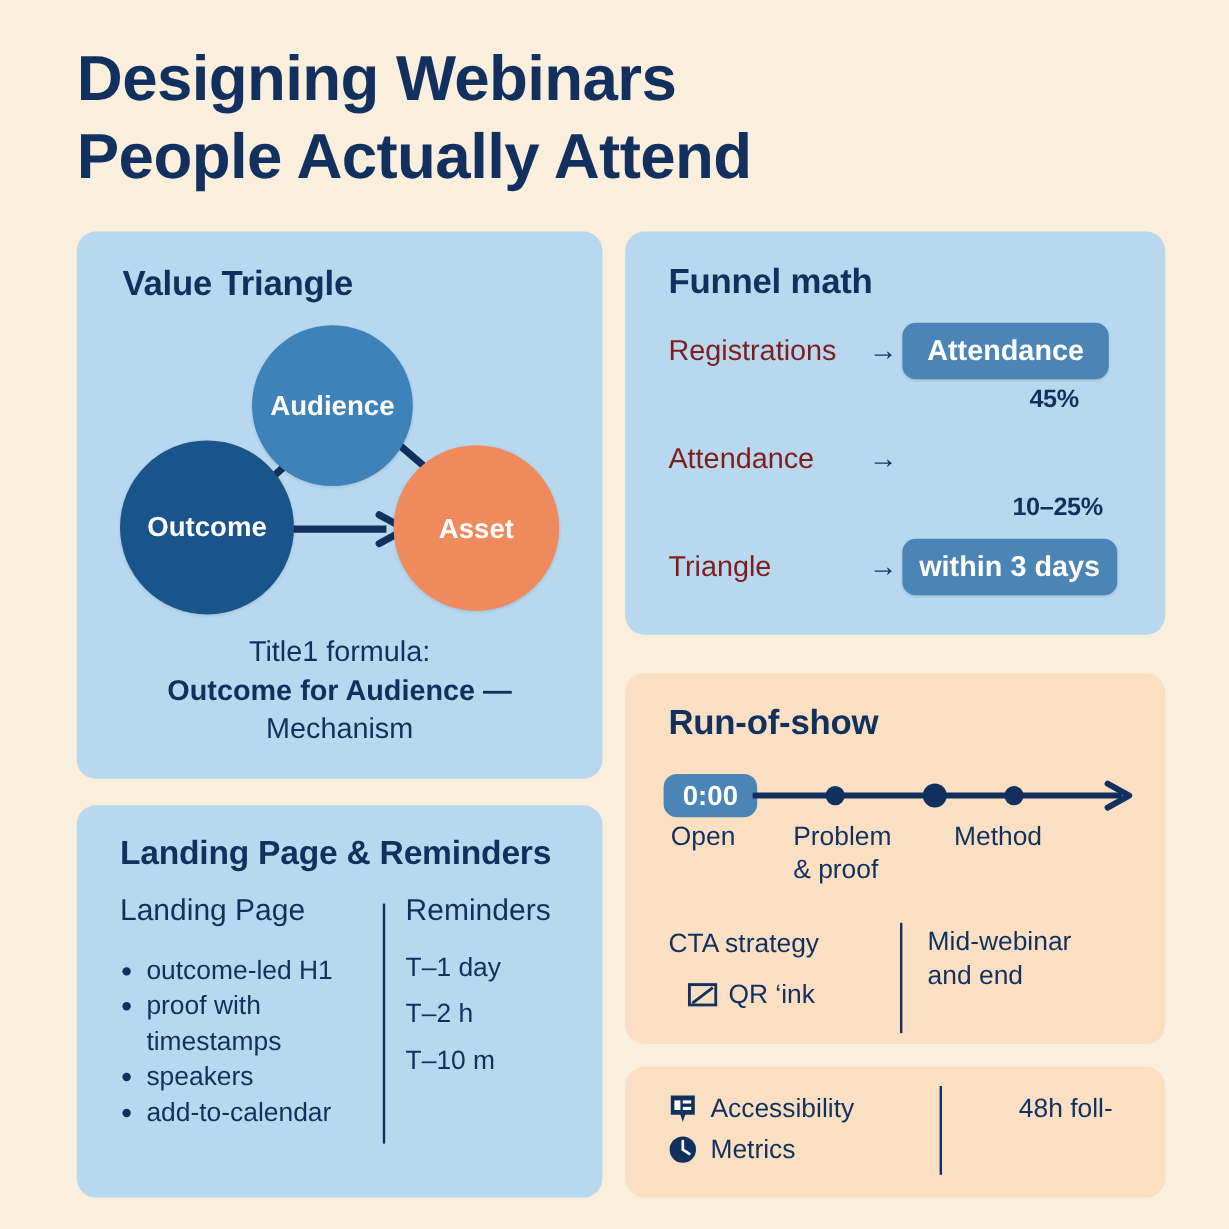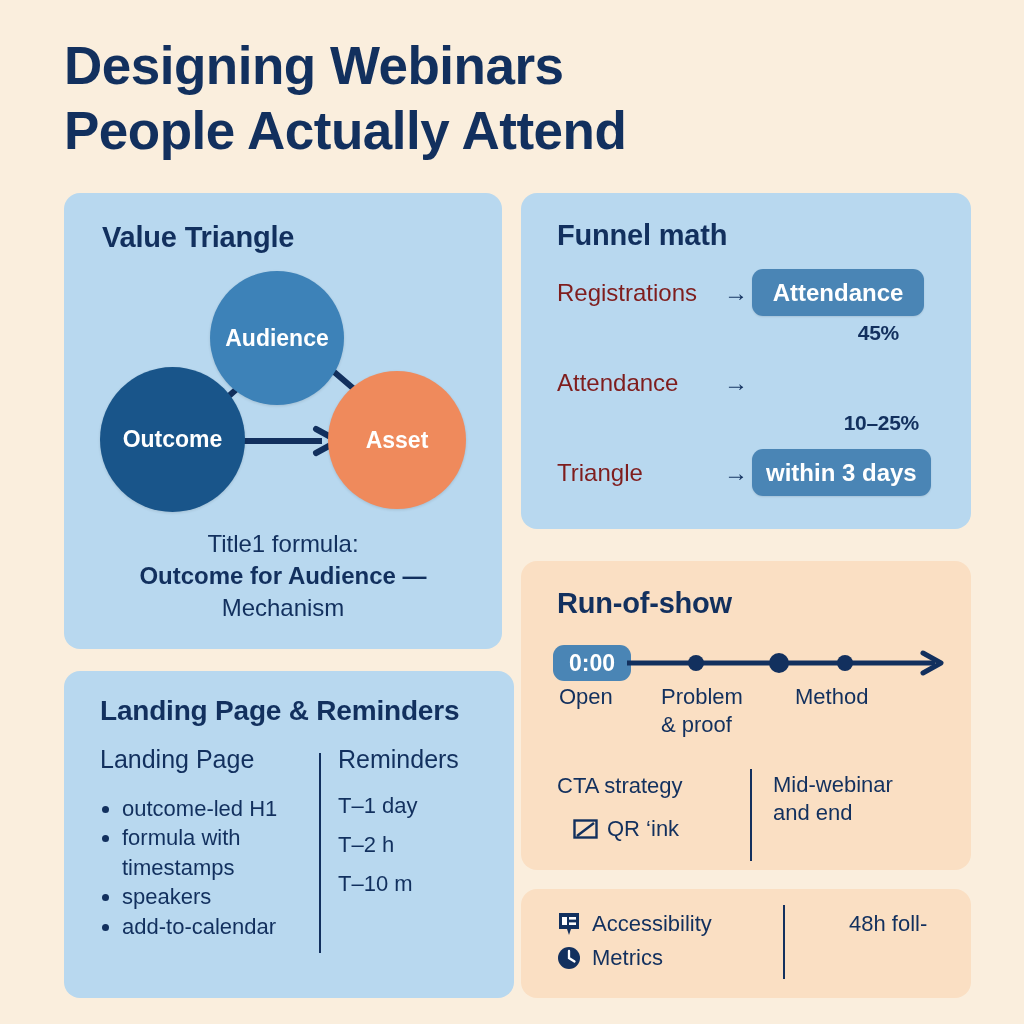--- a/index.html
+++ b/index.html
@@ -19,21 +19,21 @@
     letter-spacing:-0.5px;color:#12305e;
   }
   .title .line{display:block;}
 
   
   .panel{position:absolute;border-radius:16px;}
   .panel.blue{background:#b8d8ef;}
   .panel.peach{background:#fadfc3;}
 
   #panel-value   {left:64px;  top:193px; width:438px; height:456px;}
-  #panel-landing {left:64px;  top:671px; width:438px; height:327px;padding-left:12px;}
+  #panel-landing {left:64px;  top:671px; width:438px; height:327px;}
   #panel-funnel  {left:521px; top:193px; width:450px; height:336px;}
   #panel-runshow {left:521px; top:561px; width:450px; height:309px;}
   #panel-footer  {left:521px; top:889px; width:450px; height:109px;}
 
   .panel-title{
     position:absolute;font-size:29px;font-weight:700;color:#12305e;
     letter-spacing:-0.2px;white-space:nowrap;
   }
 
   
@@ -190,21 +190,21 @@
     </div>
   </div>
 
   <div class="panel blue" id="panel-landing">
     <div class="panel-title" style="left:36px;top:24px;font-size:28px;">Landing Page &amp; Reminders</div>
 
     <div style="position:absolute;left:36px;top:74px;width:215px;">
       <div style="font-size:25px;margin-bottom:20px;">Landing Page</div>
       <ul style="margin:0;padding-left:22px;font-size:22px;line-height:1.34;">
         <li><span>outcome-led H1</span></li>
-        <li><span>formula with timestamps</span></li>
+        <li><span>proof with timestamps</span></li>
         <li><span>speakers</span></li>
         <li><span>add-to-calendar</span></li>
       </ul>
     </div>
 
     <div style="position:absolute;left:255px;top:82px;width:2px;height:200px;background:#12305e;"></div>
 
     <div style="position:absolute;left:274px;top:74px;width:150px;">
       <div style="font-size:25px;margin-bottom:12px;">Reminders</div>
       <div style="font-size:22px;line-height:1.78;">

